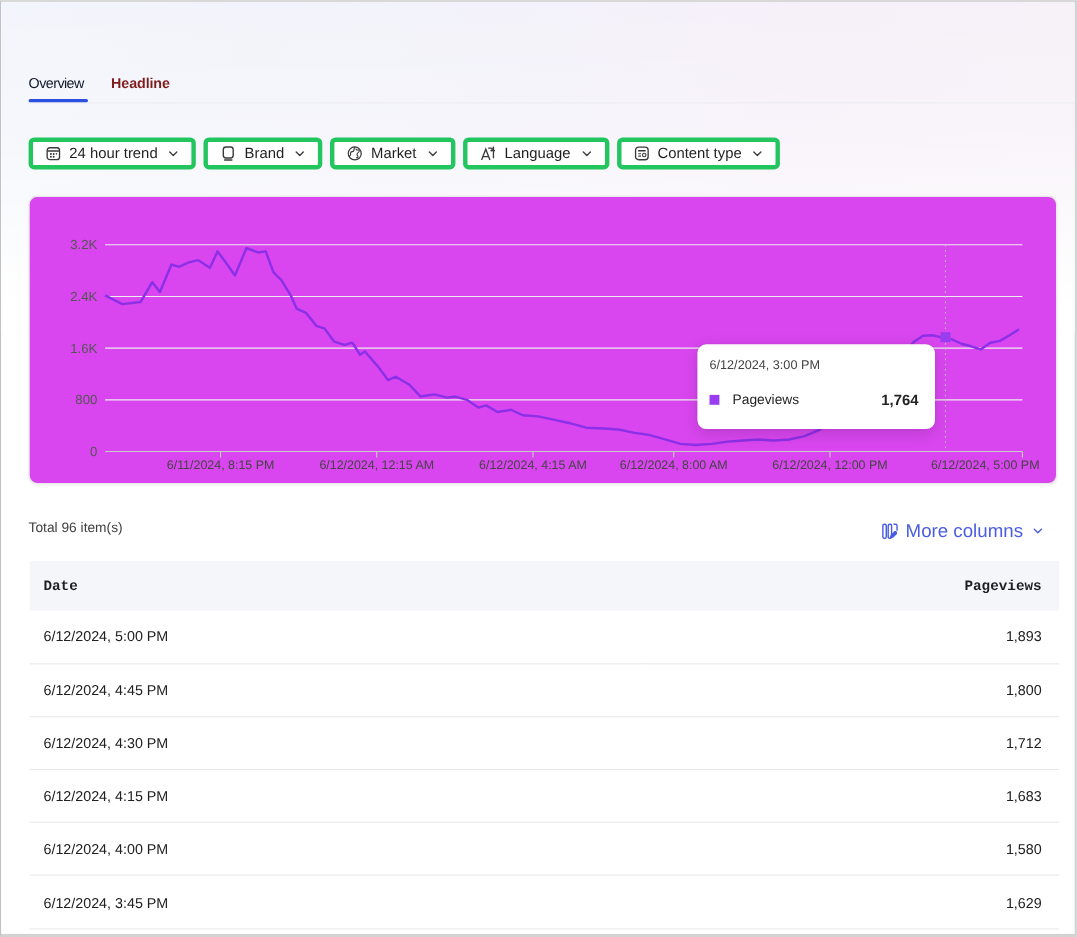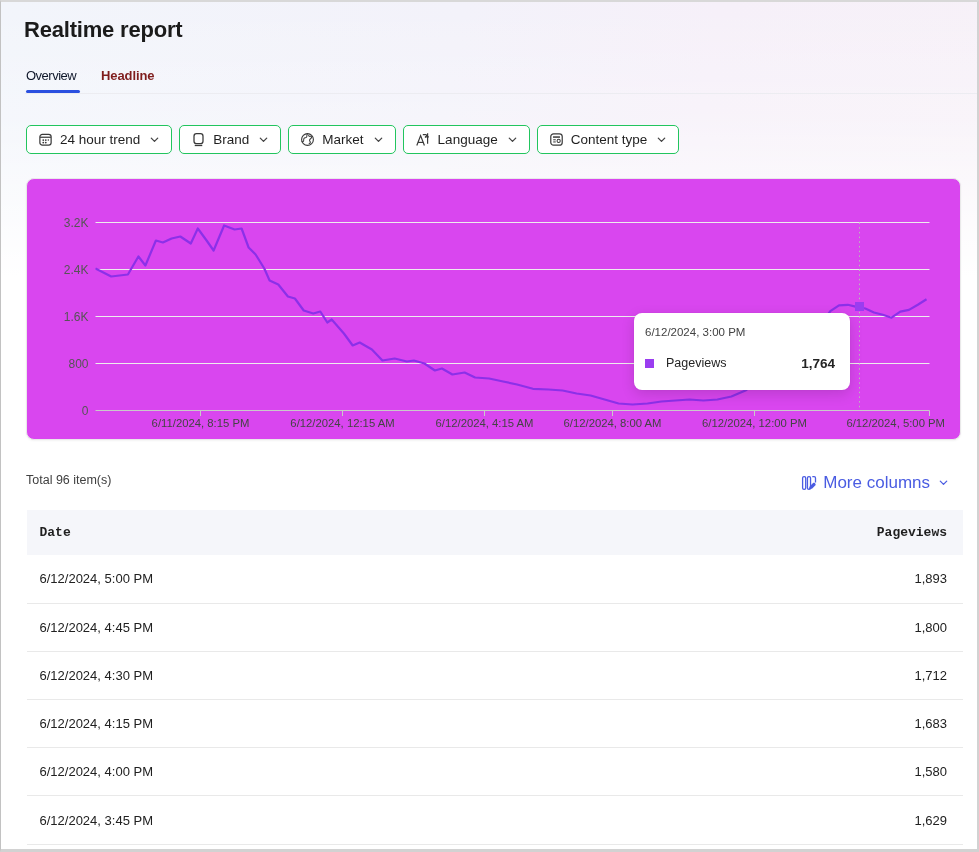--- a/index.html
+++ b/index.html
@@ -14,21 +14,21 @@
    linear-gradient(to bottom, rgba(255,255,255,0) 0%, rgba(255,255,255,0.25) 40%, rgba(255,255,255,1) 92%),
    linear-gradient(100deg, #f2f5fb 0%, #f3f2fa 45%, #f6f0f9 70%, #f7f1f8 100%);
 }
 .title { position:absolute; left:23px; top:15px; font-size:22px; font-weight:700; color:#1b1b1b; letter-spacing:-0.2px; }
 .tabs { position:absolute; left:25px; top:66px; }
 .tab-ov { position:absolute; left:0; top:0; font-size:13px; font-weight:400; letter-spacing:-0.5px; color:#0f172a; }
 .tab-hl { position:absolute; left:75px; top:0; font-size:13px; font-weight:700; letter-spacing:-0.1px; color:#7f1d1d;text-align:center; }
 .tabline { position:absolute; left:24px; top:90.5px; width:979px; height:1px; background:#ececf1; }
 .underline { position:absolute; left:24.5px; top:87.5px; width:54px; height:3.5px; border-radius:2px; background:#2b50e0; }
 .btnrow { position:absolute; left:25px; top:123px; display:flex; gap:7px; align-items:flex-start; }
-.fbtn { display:inline-flex; align-items:center; height:29px; padding:0 11px; border:1px solid #22c55e;
+.fbtn { display:inline-flex; align-items:center; height:29px; padding:0 11px; border:4px solid #22c55e;
   border-radius:5px; background:#fff; font-size:13.5px; color:#1f1f1f; }
 .fbtn svg.ic { margin-right:7px; }
 .fbtn svg.ch { margin-left:9px; }
 .card { position:absolute; left:24.5px; top:175.5px; width:935px; height:262px; background:#d946ef;
   border:1px solid #e9e9e9; border-radius:8px; box-shadow:0 1px 2px rgba(0,0,0,0.05); }
 .tooltip { position:absolute; left:607.5px; top:134.5px; width:216px; height:76.5px; background:#fff;
   border-radius:8px; box-shadow:0 4px 14px rgba(0,0,0,0.14), 0 0 2px rgba(0,0,0,0.06); }
 .tt-title { position:absolute; left:11px; top:13px; font-size:11.5px; color:#424242; }
 .tt-sq { position:absolute; left:10.5px; top:45.5px; width:9px; height:9px; background:#9a3df0; }
 .tt-name { position:absolute; left:32px; top:43px; font-size:12.5px; color:#242424; }
@@ -40,21 +40,20 @@
 table.grid { position:absolute; left:26px; top:507.5px; width:936px; border-collapse:collapse; table-layout:fixed; }
 table.grid th { height:45.5px; background:#f5f6fa; font-size:13px; font-weight:700; color:#1f1f1f;font-family:Liberation Mono, monospace; }
 table.grid td { height:48.2px; border-bottom:1px solid #e9e9e9; font-size:13px; color:#212121; }
 table.grid th.l, table.grid td.l { text-align:left; padding-left:12.5px; }
 table.grid th.r, table.grid td.r { text-align:right; padding-right:16px; }
 </style>
 </head>
 <body>
 <div class="frame">
   <div class="hero"></div>
-  <div class="title">Realtime report</div>
   <div class="tabline"></div>
   <div class="underline"></div>
   <div class="tabs">
     <span class="tab-ov">Overview</span>
     <span class="tab-hl">Headline</span>
   </div>
   <div class="btnrow">
     <span class="fbtn"><svg class="ic" width="15" height="15" viewBox="0 0 16 16" fill="none" stroke="#3a3a3a" stroke-width="1.3">
           <rect x="2" y="2.5" width="12" height="11.5" rx="2.6"></rect>
           <line x1="2.2" y1="5.6" x2="13.8" y2="5.6"></line>

